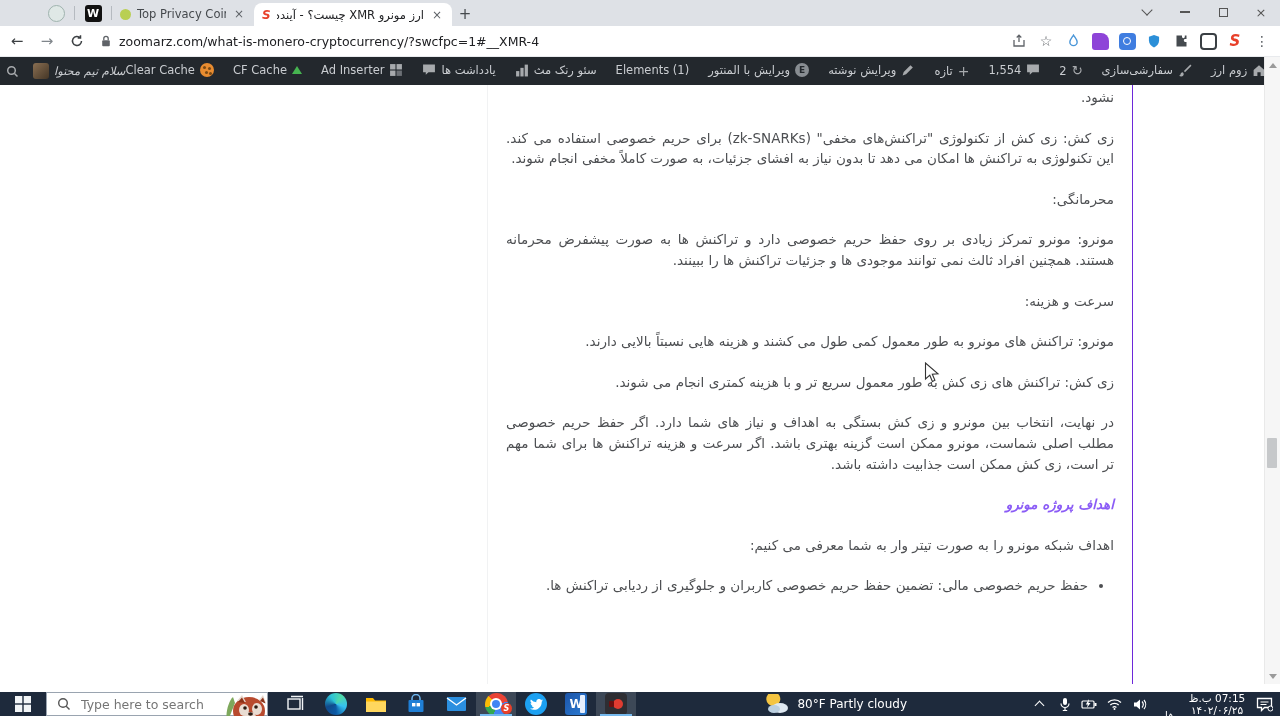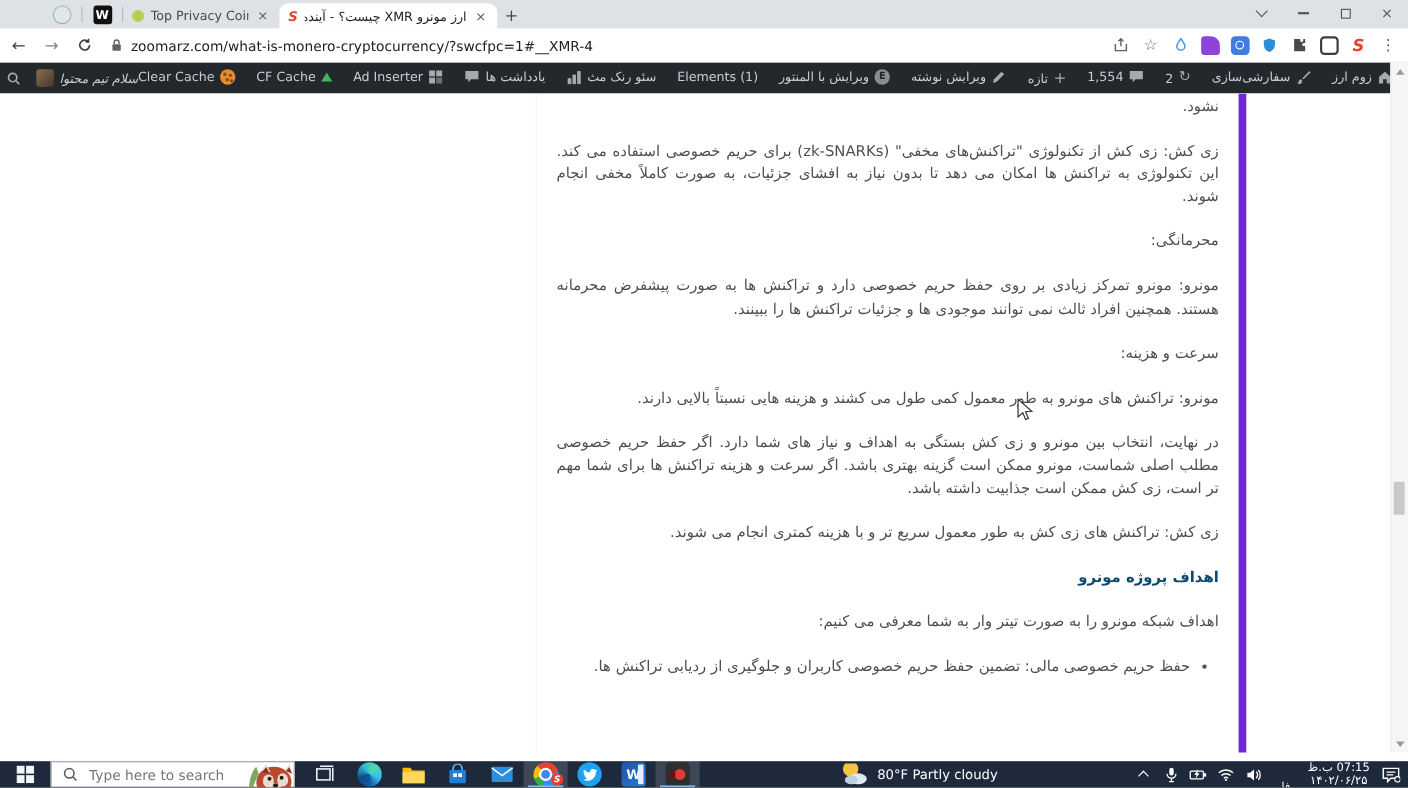--- a/index.html
+++ b/index.html
@@ -59,21 +59,21 @@
              border-bottom:8px solid #46b450;}
   .paw{width:14px;height:14px;border-radius:50%;background:#e88c30;position:relative;overflow:hidden;}
   .paw::after{content:"";position:absolute;left:3px;top:3px;width:3px;height:3px;border-radius:50%;
               background:#7a4a14;box-shadow:5px 1px 0 #7a4a14,2px 5px 0 #7a4a14,6px 6px 0 #7a4a14;}
   .elementor-ico{width:14px;height:14px;border-radius:50%;background:#888d92;color:#23282d;
                  font-size:9px;font-weight:bold;display:flex;align-items:center;justify-content:center;}
 
   
   .page{position:absolute;top:85px;left:0;width:1264px;bottom:32px;background:#fff;overflow:hidden;}
   .article{position:absolute;left:487px;top:0;bottom:-30px;width:646px;padding:2px 18px 0;
-           border-left:1px solid #f1f2f3;border-right:7px solid #6d28d9;direction:rtl;}
+           border-left:1px solid #f1f2f3;border-right:1px solid #6d28d9;direction:rtl;}
   .article p{margin:0 0 20px;font-size:13.5px;line-height:20.6px;color:#4d4f52;text-align:justify;}
   .article h3{margin:0 0 20px;font-size:13.5px;line-height:20.6px;font-weight:bold;}
   .article ul{margin:0;padding:0 26px 0 0;list-style:disc;}
   .article li{font-size:13.5px;line-height:20.6px;color:#4d4f52;text-align:justify;}
 
   
   .scrollbar{position:absolute;top:57px;right:0;width:16px;bottom:32px;background:#f6f6f6;
              border-left:1px solid #e9e9e9;}
   .sb-arrow{position:absolute;left:0;width:15px;height:16px;display:flex;align-items:center;justify-content:center;}
   .sb-up{top:0;}.sb-down{bottom:0;}
@@ -311,23 +311,23 @@
   </div>
 
   <div class="page">
     <div class="article">
       <p>نشود.</p>
       <p>زی کش: زی کش از تکنولوژی "تراکنش‌های مخفی" (zk-SNARKs) برای حریم خصوصی استفاده می کند. این تکنولوژی به تراکنش ها امکان می دهد تا بدون نیاز به افشای جزئیات، به صورت کاملاً مخفی انجام شوند.</p>
       <p>محرمانگی:</p>
       <p>مونرو: مونرو تمرکز زیادی بر روی حفظ حریم خصوصی دارد و تراکنش ها به صورت پیشفرض محرمانه هستند. همچنین افراد ثالث نمی توانند موجودی ها و جزئیات تراکنش ها را ببینند.</p>
       <p>سرعت و هزینه:</p>
       <p>مونرو: تراکنش های مونرو به طور معمول کمی طول می کشند و هزینه هایی نسبتاً بالایی دارند.</p>
+      <p>زی کش: تراکنش های زی کش به طور معمول سریع تر و با هزینه کمتری انجام می شوند.</p>
       <p>در نهایت، انتخاب بین مونرو و زی کش بستگی به اهداف و نیاز های شما دارد. اگر حفظ حریم خصوصی مطلب اصلی شماست، مونرو ممکن است گزینه بهتری باشد. اگر سرعت و هزینه تراکنش ها برای شما مهم تر است، زی کش ممکن است جذابیت داشته باشد.</p>
-      <p>زی کش: تراکنش های زی کش به طور معمول سریع تر و با هزینه کمتری انجام می شوند.</p>
-      <h3 style="color:#0c4a6e;">اهداف پروژه مونرو</h3>
+      <h3 style="color:#8b5cf6;font-style:italic;">اهداف پروژه مونرو</h3>
       <p>اهداف شبکه مونرو را به صورت تیتر وار به شما معرفی می کنیم:</p>
       <ul>
         <li>حفظ حریم خصوصی مالی: تضمین حفظ حریم خصوصی کاربران و جلوگیری از ردیابی تراکنش ها.</li>
 
       </ul>
     </div>
   </div>
 
   <div class="scrollbar">
     <div class="sb-arrow sb-up">

